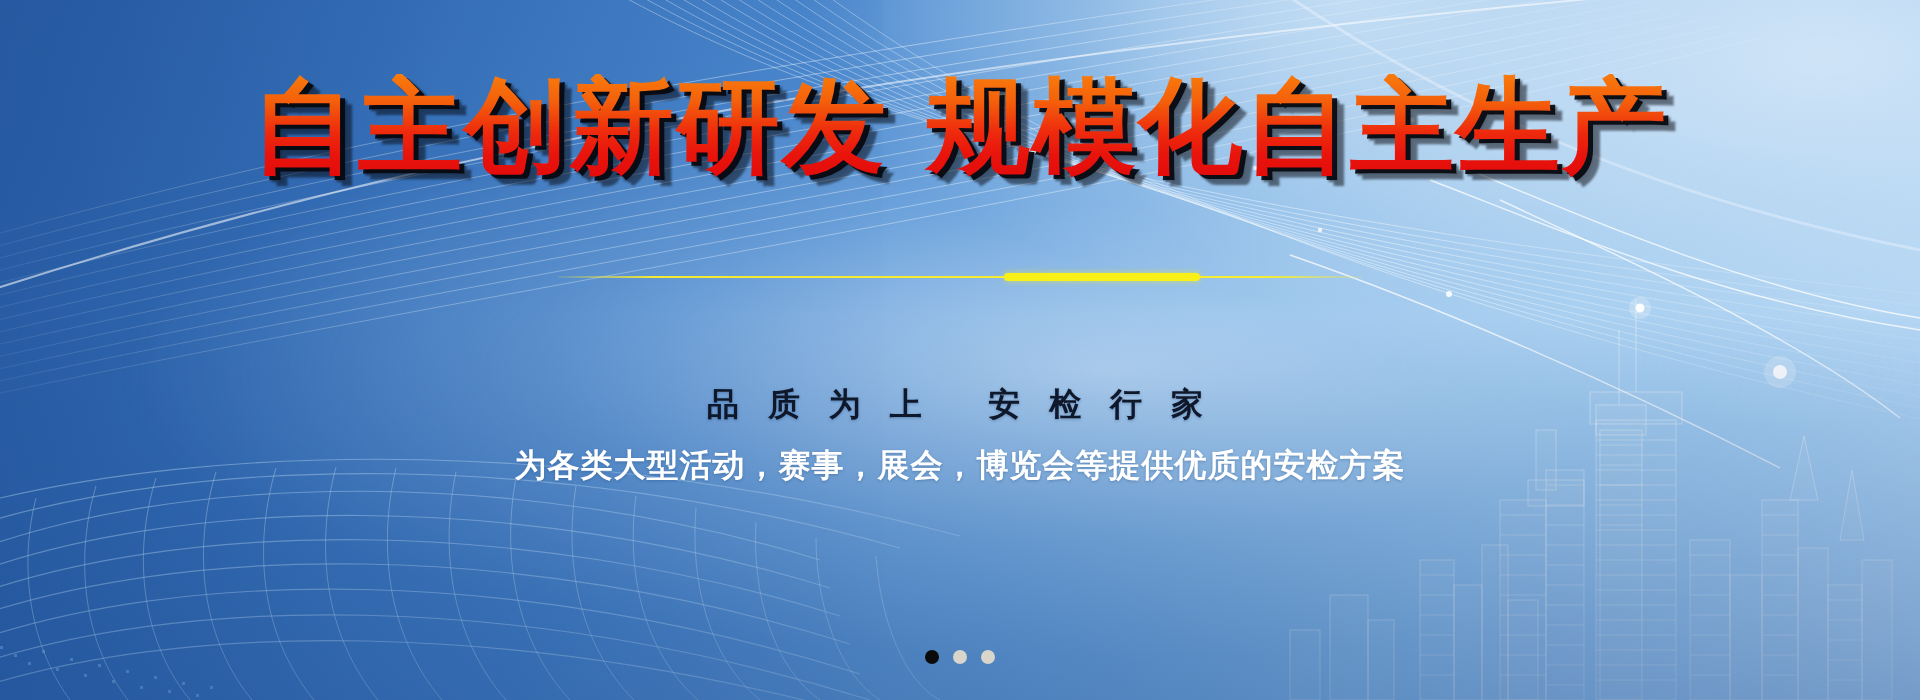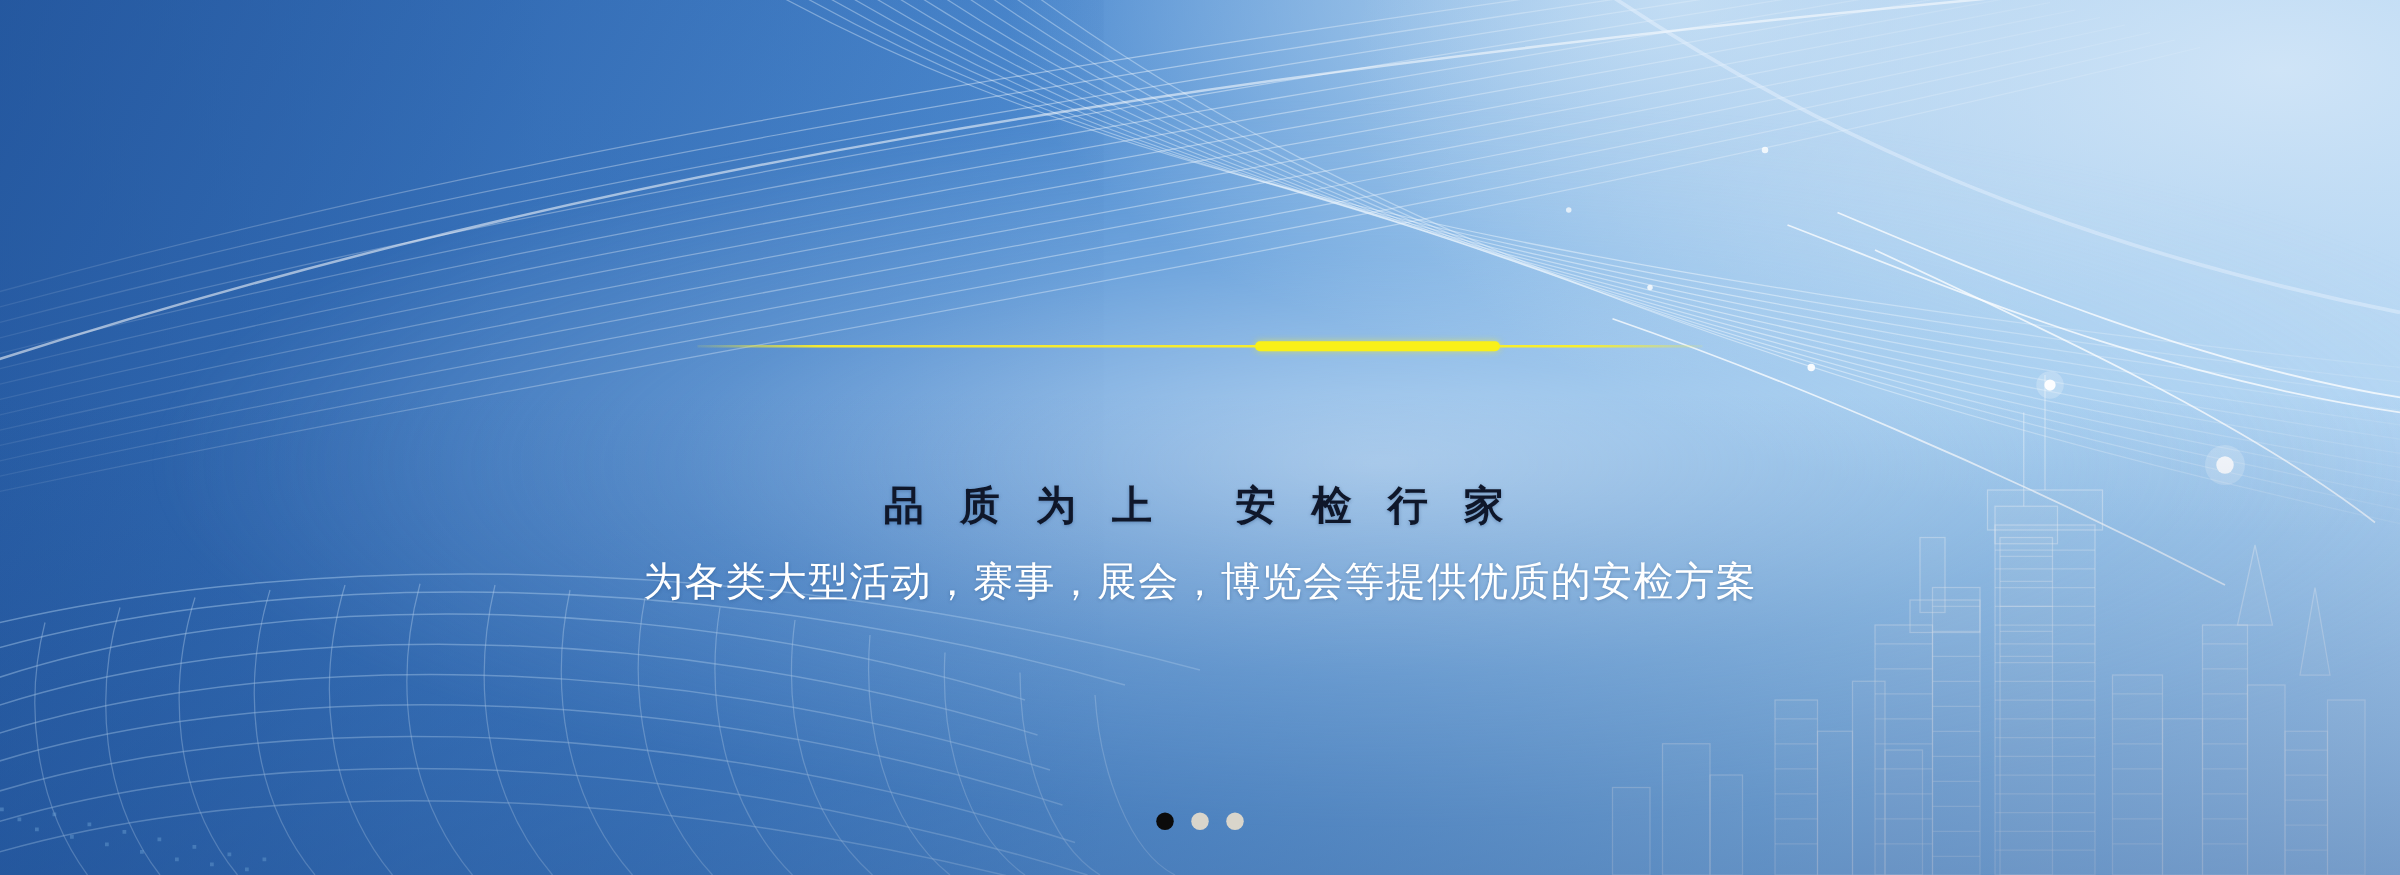--- a/index.html
+++ b/index.html
@@ -92,21 +92,21 @@
     font-size:32px; font-weight:700; color:#0f172a;
     letter-spacing:10px;
     text-shadow:0 1px 3px rgba(18,52,100,.35);
     white-space:pre;
   }
   .sub2-wrap{
     position:absolute; left:0; right:0; top:444px; text-align:center;
   }
   .sub2{
     display:inline-block;
-    font-size:32px; font-weight:400; color:#ffffff;
+    font-size:32px; font-weight:700; color:#ffffff;
     letter-spacing:1px;
     text-shadow:0 1px 3px rgba(18,52,100,.30);
     white-space:nowrap;
   }
 
   
   .dots{
     position:absolute; left:50%; bottom:36px;
     transform:translateX(-50%);
     display:flex; gap:14px; align-items:center;
@@ -302,20 +302,23 @@
         <rect x="154" y="676" width="3" height="3"></rect>
       <rect x="168" y="690" width="3" height="3"></rect>
         <rect x="182" y="682" width="3" height="3"></rect>
       <rect x="196" y="694" width="3" height="3"></rect>
         <rect x="210" y="686" width="3" height="3"></rect>
     </g>
   </svg>
 
   <div class="bg-bottom-shade"></div>
 
+  <div class="headline-wrap">
+    <h1 class="headline" data-bind="banner.headline">自主创新研发 规模化自主生产</h1>
+  </div>
 
   <div class="divider">
     <div class="thin"></div>
     <div class="thick"></div>
   </div>
 
   <div class="sub1-wrap">
     <div class="sub1" data-bind="banner.subtitle_primary">品 质 为 上   安 检 行 家</div>
   </div>
 

